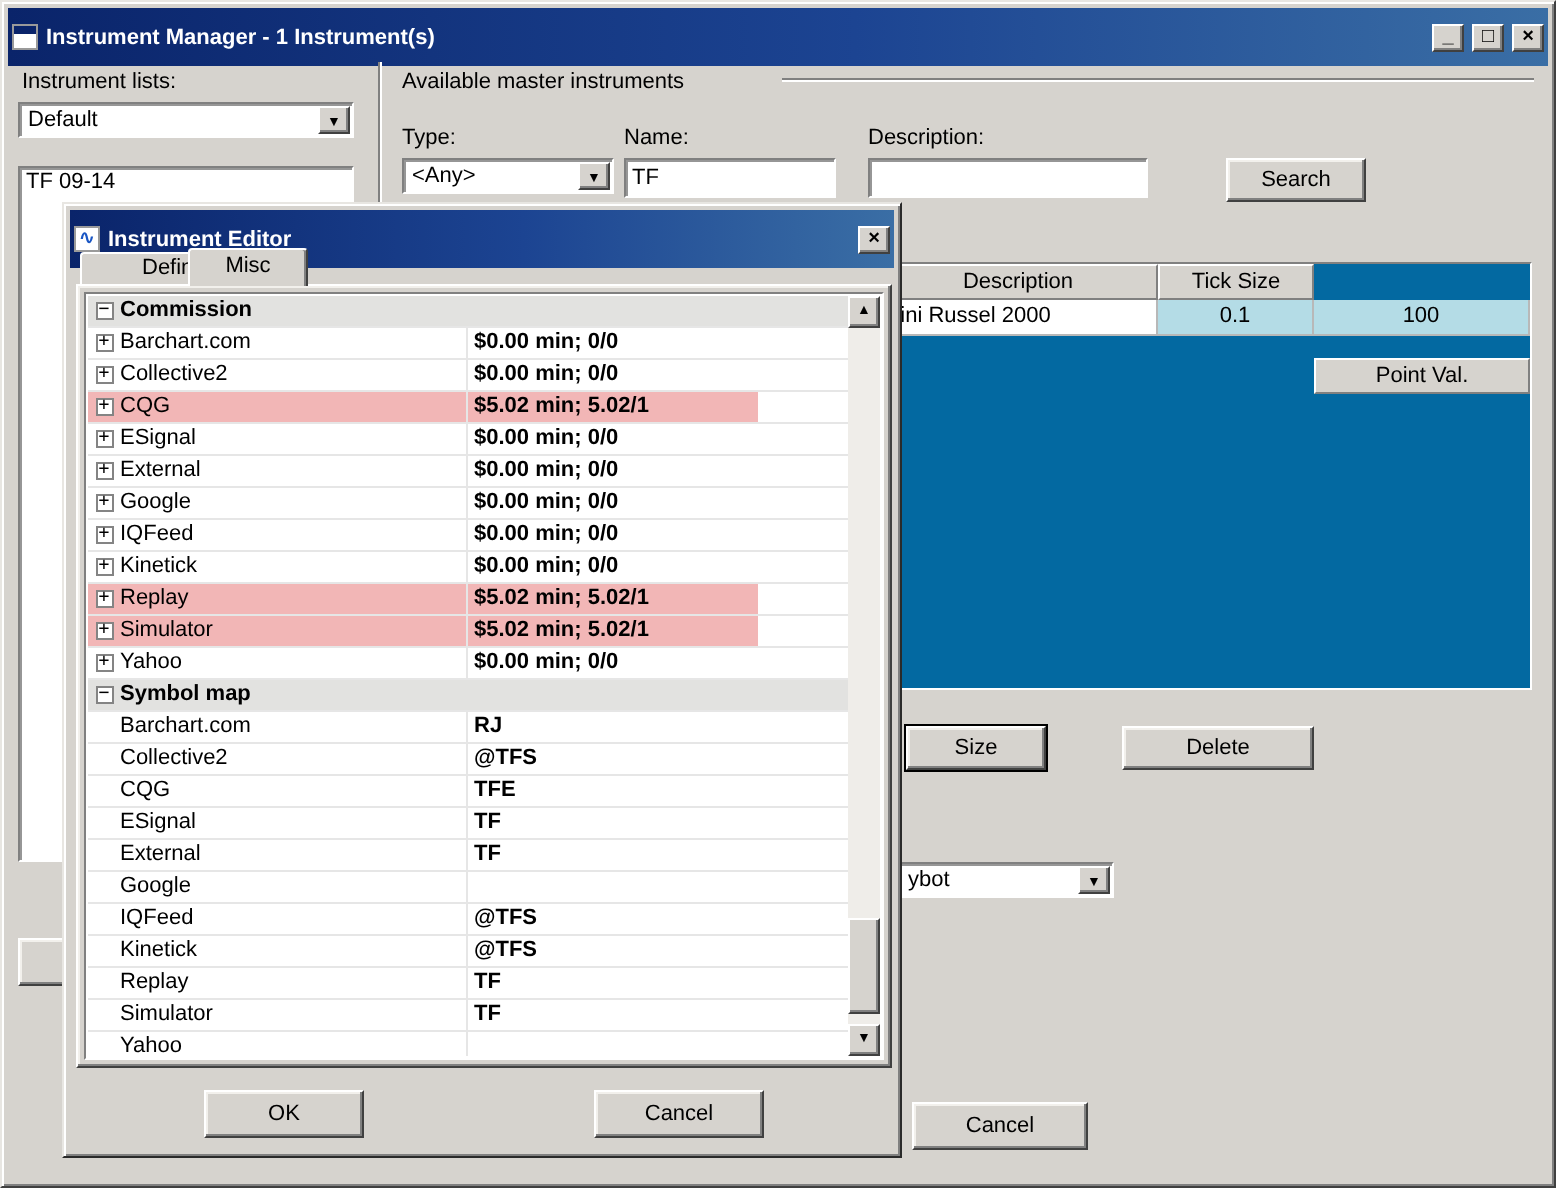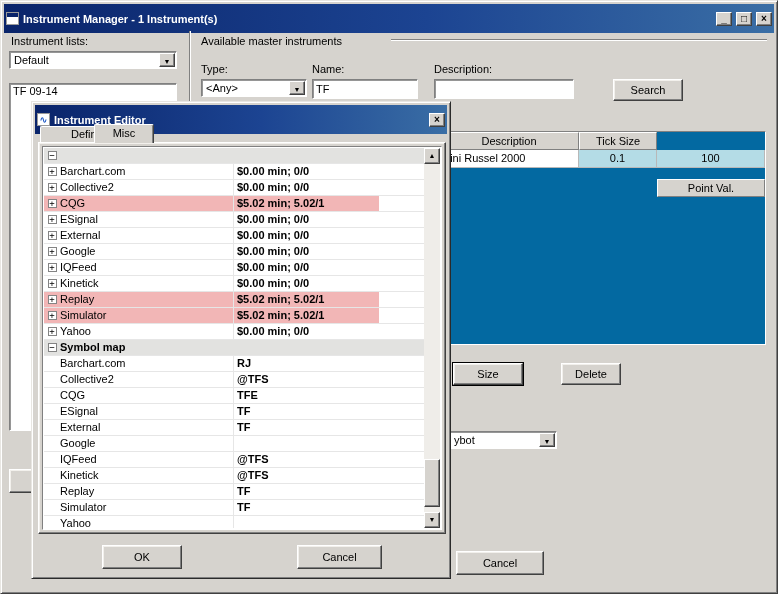--- a/index.html
+++ b/index.html
@@ -222,21 +222,21 @@
       <div class="gh" style="left:380px;width:78px;">Tick Size</div>
       <div class="gh" style="left:458px;width:108px;margin-top:47px;">Point Val.</div>
 
       <div class="gc" style="left:0;width:240px;"></div>
       <div class="gc" style="left:240px;width:140px;padding-left:2px;">Mini Russel 2000</div>
       <div class="gc cyan" style="left:380px;width:78px;">0.1</div>
       <div class="gc cyan" style="left:458px;width:108px;">100</div>
     </div>
 
     <button class="btn default" style="left:452px;top:362px;width:70px;height:22px;">Size</button>
-    <button class="btn" style="left:560px;top:362px;width:60px;height:22px;">Delete</button>
+    <button class="btn" style="left:560px;top:362px;width:96px;height:22px;">Delete</button>
 
     <div class="combo" style="left:420px;top:430px;width:136px;">
       <span class="cval" style="left:32px;">ybot</span>
       <span class="arrow-btn">▼</span>
     </div>
 
     <button class="btn" style="left:455px;top:550px;width:88px;height:24px;">Cancel</button>
 
     <div class="dialog">
       <div class="titlebar">
@@ -249,20 +249,21 @@
       <div class="tab active" style="left:62px;width:60px;">Misc</div>
 
       <div class="tabpanel"></div>
 
       <div class="pg">
         <div class="pg-rows">
             <div class="pg-row cat">
               <span class="pg-indent">
                 <span class="pmbox">−</span>
               </span>
+              <span class="pg-name">Commission</span>
               <span class="pg-value"></span>
               <span class="pg-fill"></span>
             </div>
             <div class="pg-row">
               <span class="pg-indent">
                 <span class="pmbox">+</span>
               </span>
               <span class="pg-name">Barchart.com</span>
               <span class="pg-value">$0.00 min; 0/0</span>
               <span class="pg-fill"></span>

